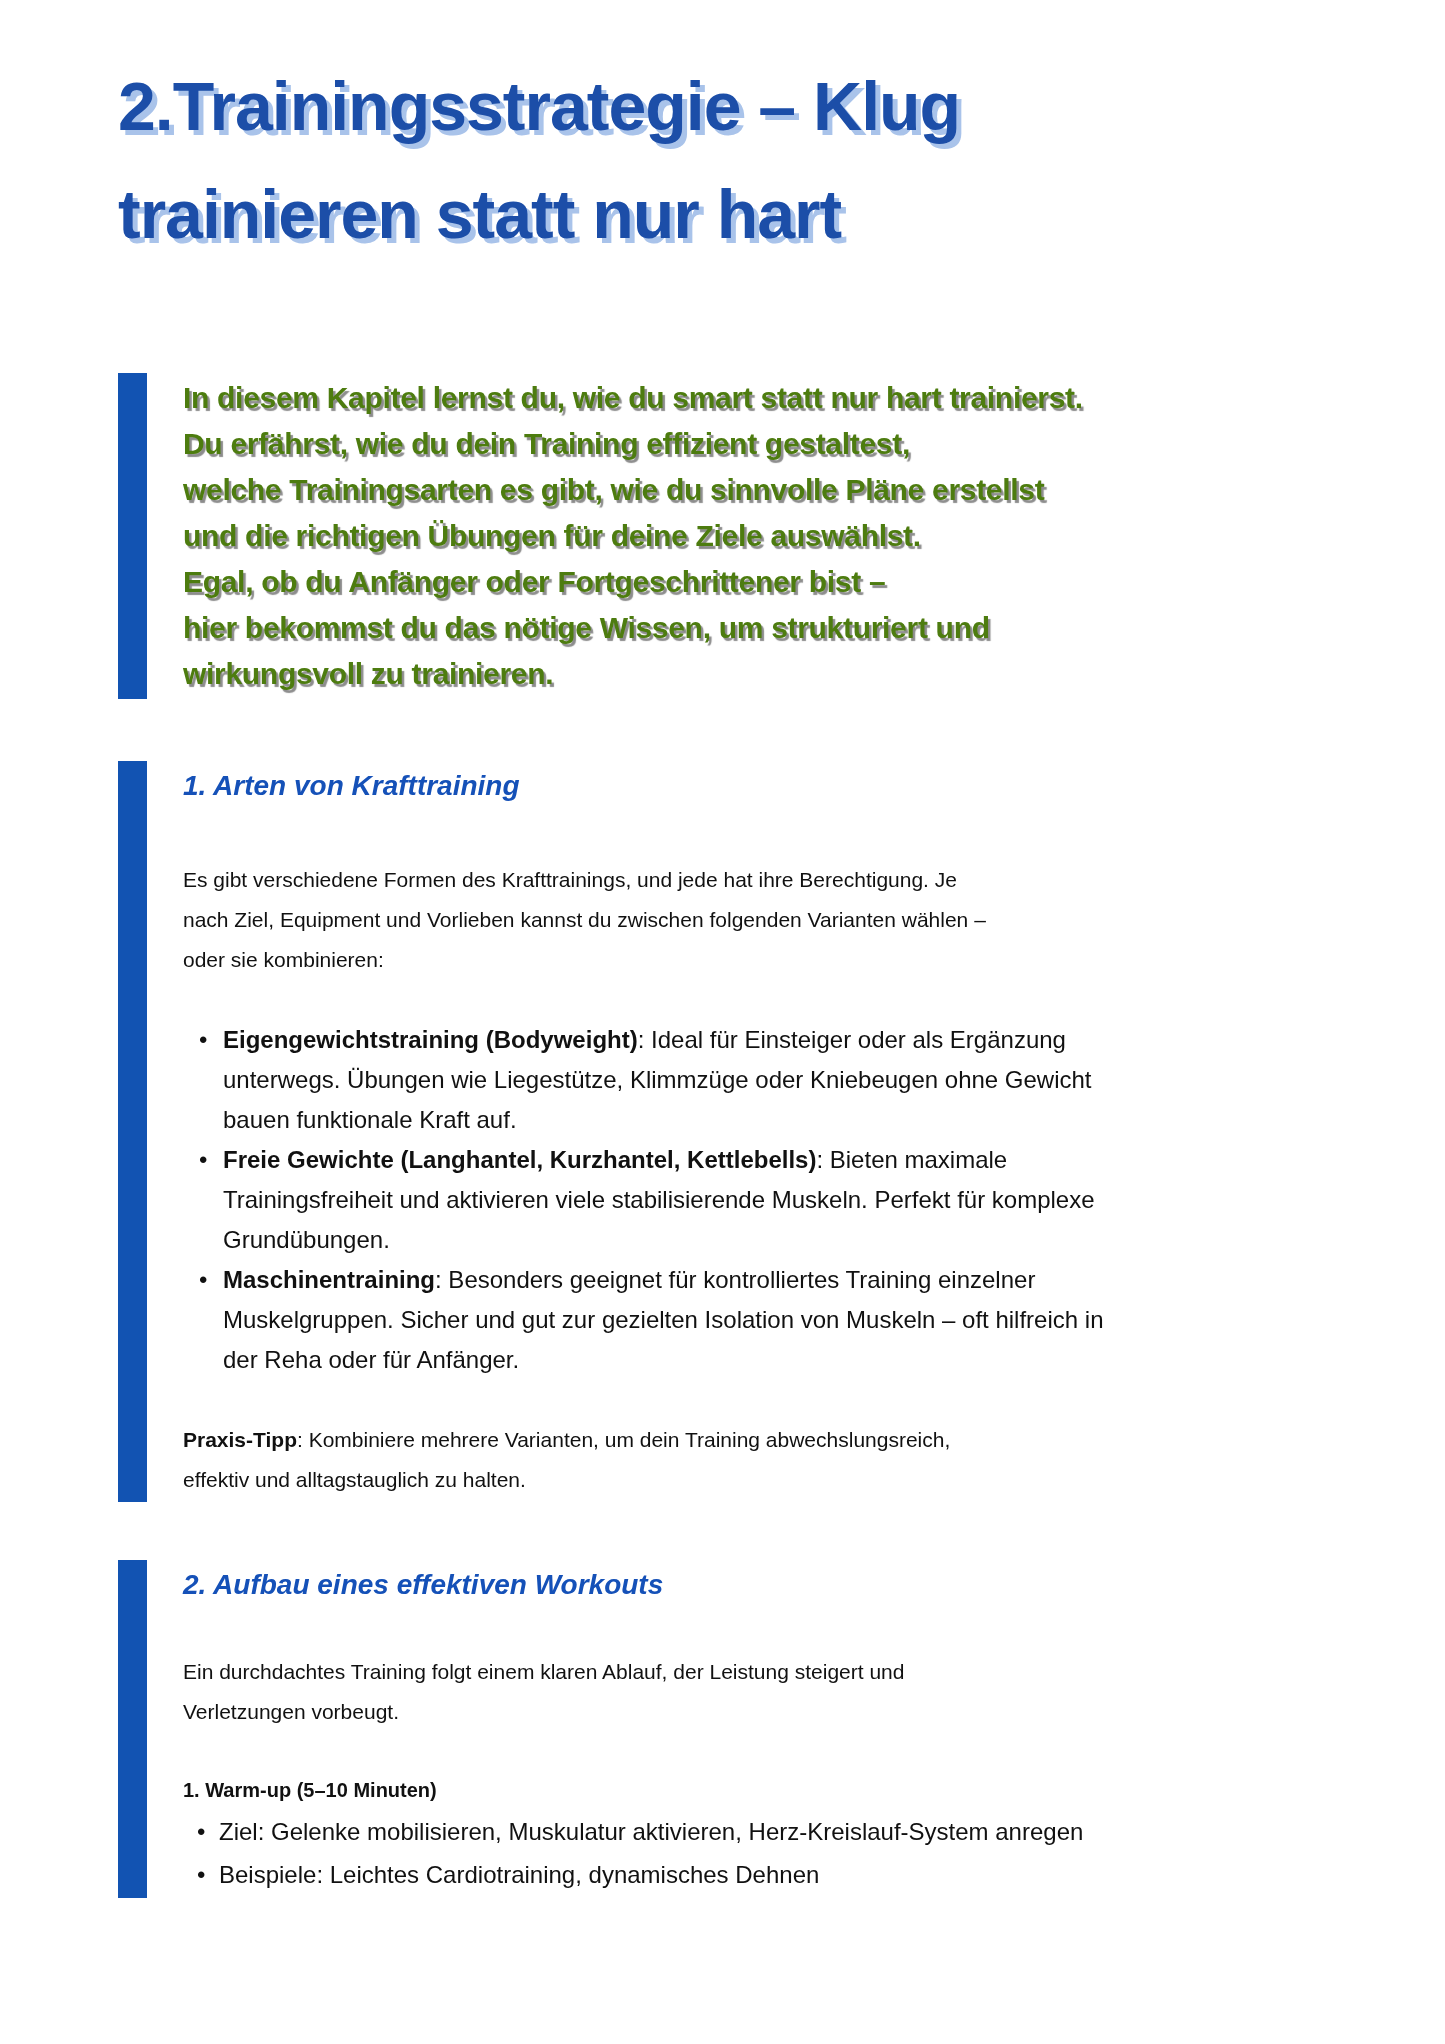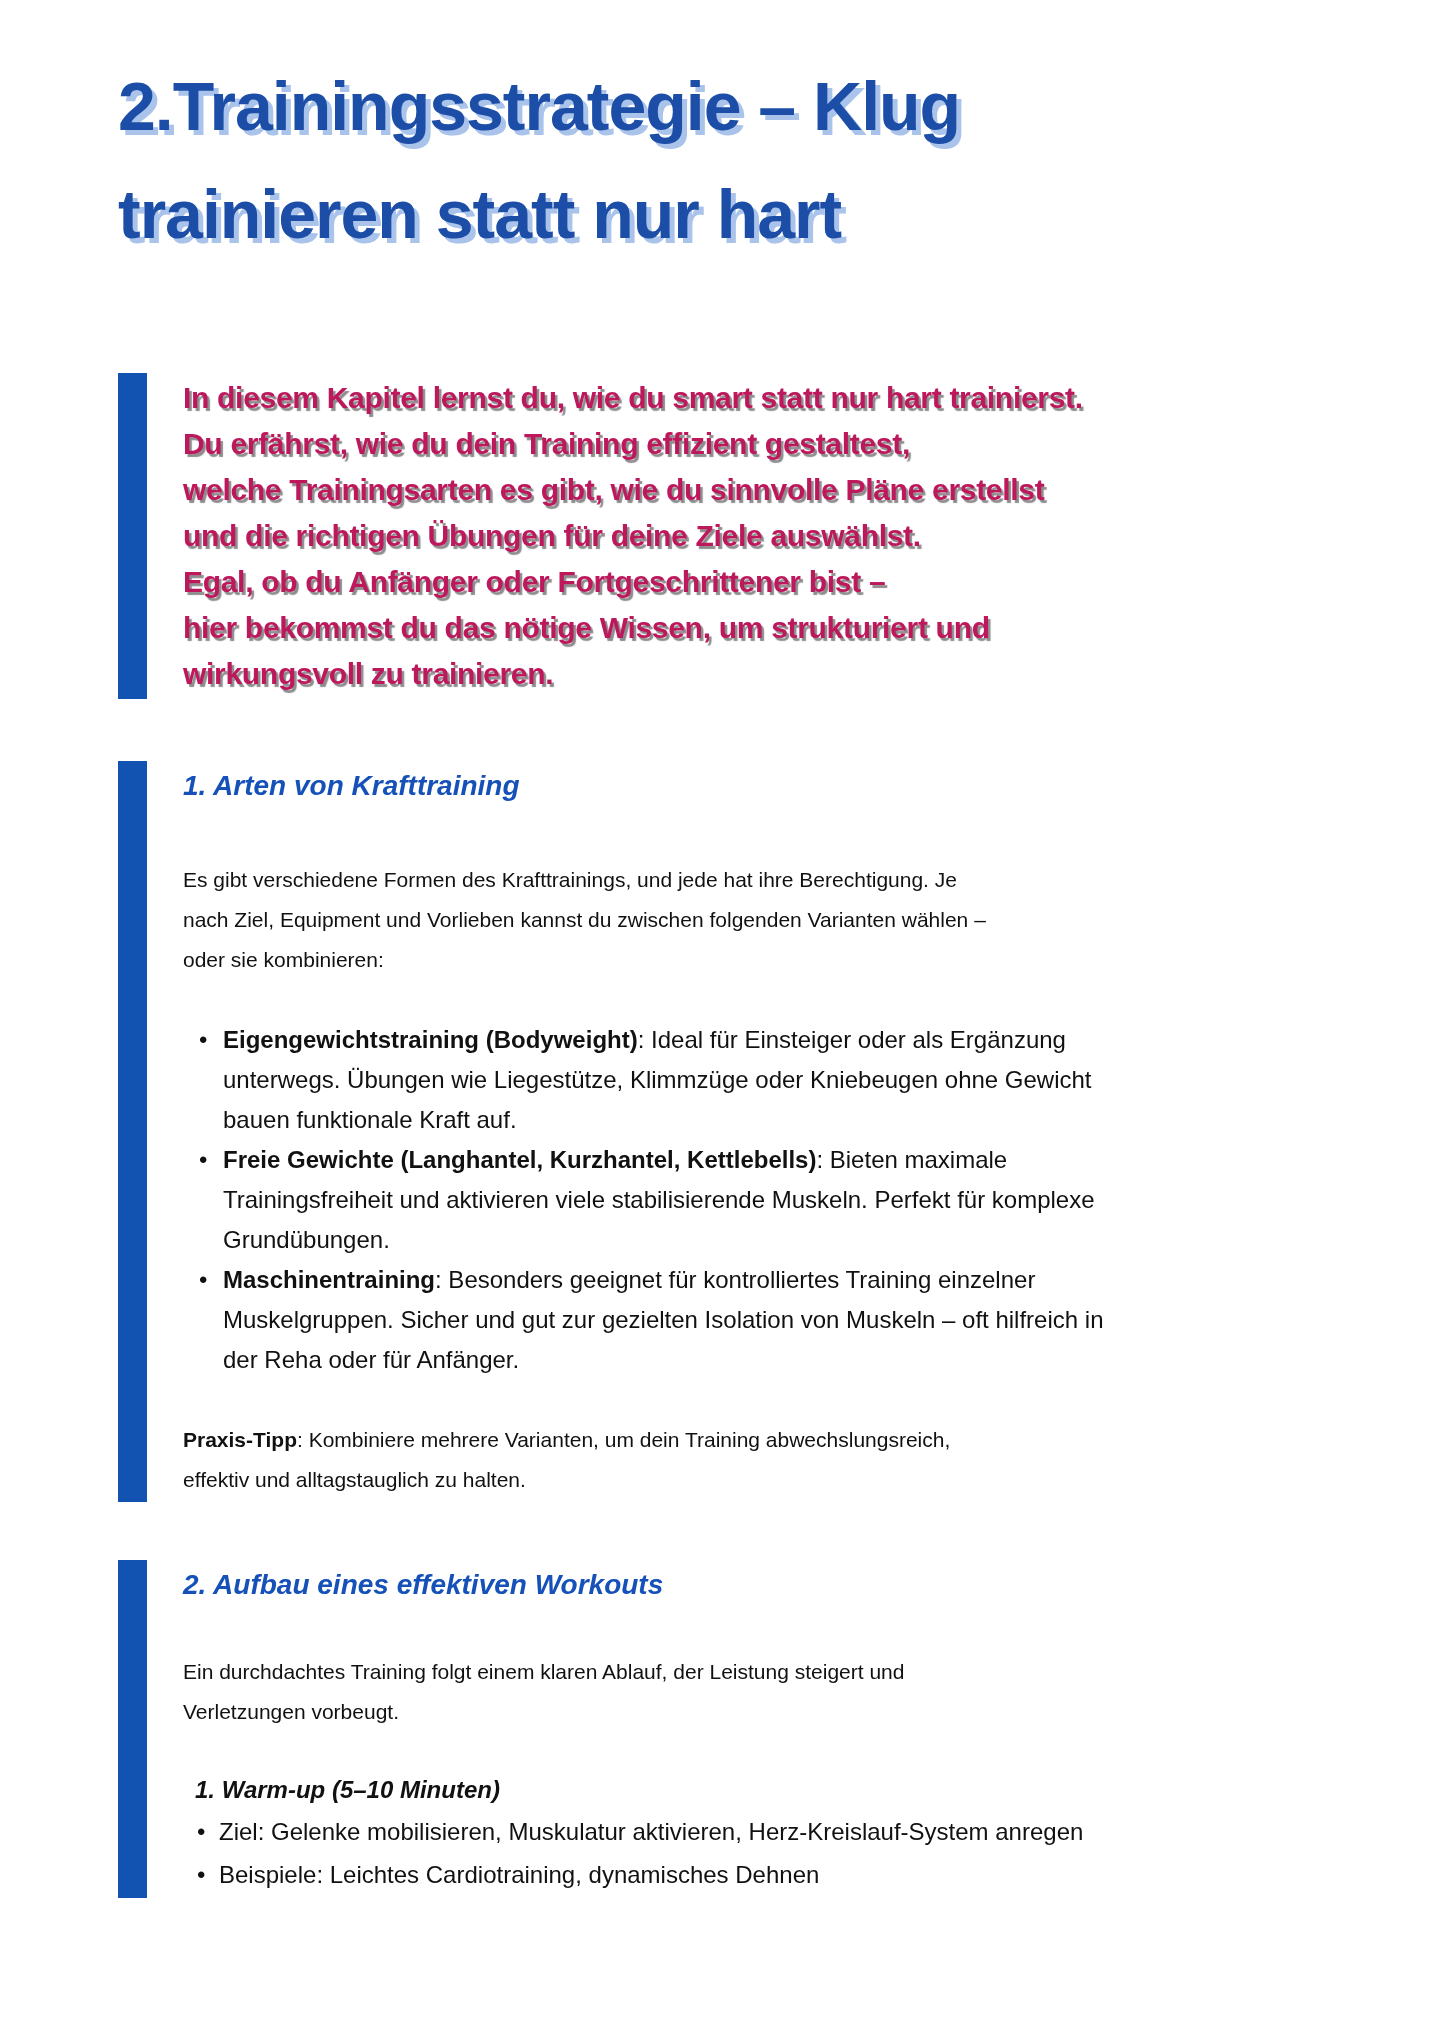--- a/index.html
+++ b/index.html
@@ -38,21 +38,21 @@
   }
   .intro-callout{
     margin:0 0 62px 0;
   }
   .intro-text{
     margin:0;
     font-size:30px;
     font-weight:bold;
     line-height:46px;
     letter-spacing:-0.3px;
-    color:#be185d;
+    color:#4d7c0f;
     text-shadow:2.5px 2.5px 1px rgba(0,0,0,0.45);
     white-space:pre-line;
   }
   .section{
     margin:0 0 58px 0;
   }
   .section-heading{
     margin:0 0 52px 0;
     font-size:28px;
     line-height:45px;
@@ -84,26 +84,25 @@
     line-height:40px;
     white-space:pre-line;
   }
   ul.bullet-list li::before{
     content:"\2022";
     position:absolute;
     left:16px;
     top:0;
   }
   .sub-heading{
-    margin:0 0 0 12px;
-    font-size:24px;
+    margin:0 0 0 0;
+    font-size:20px;
     line-height:40px;
     font-weight:bold;
     white-space:pre-line;
-    font-style:italic;
   }
   ul.bullet-list.tight{
     margin:0;
   }
   ul.bullet-list.tight li{
     line-height:43px;
     padding-left:36px;
   }
   ul.bullet-list.tight li::before{
     left:14px;

